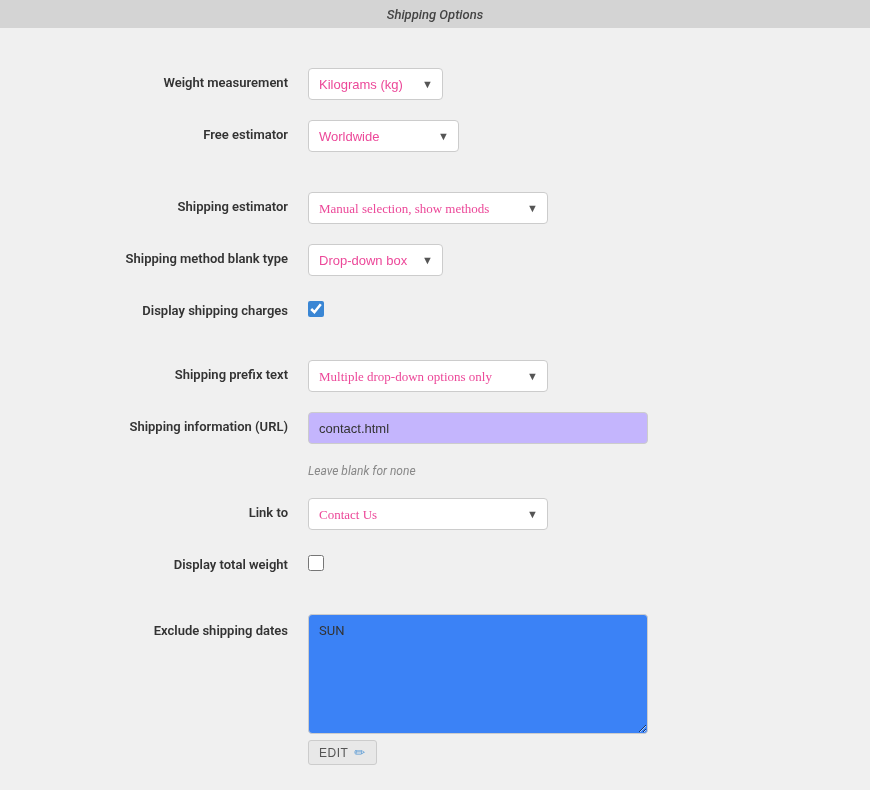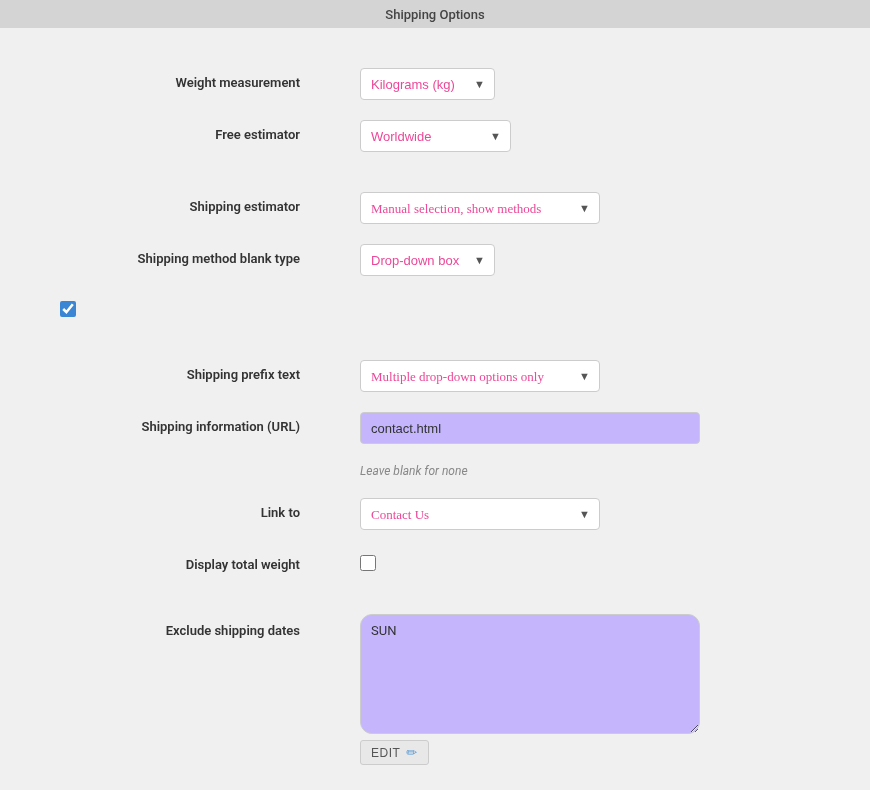--- a/index.html
+++ b/index.html
@@ -10,39 +10,39 @@
       min-height: 790px;
       width: 870px;
     }
 
     .top-bar {
       background: #d4d4d4;
       height: 28px;
       display: flex;
       align-items: center;
       justify-content: center;
+      font-style: italic;
     }
 
     .top-bar-title {
       font-size: 13px;
       color: #444;
       font-weight: 500;
     }
 
     .content {
       background: #f0f0f0;
       padding: 30px 0 40px 0;
     }
 
     .form-row {
       display: flex;
       align-items: flex-start;
-      padding: 10px 60px;
+      padding: 10px 48px;
       min-height: 44px;
-      gap: 40px;
     }
 
     .form-label {
       width: 260px;
       min-width: 260px;
       text-align: right;
       padding-right: 20px;
       font-size: 13px;
       color: #333;
       font-weight: 600;
@@ -121,23 +121,23 @@
     }
 
     .help-text {
       font-size: 12px;
       color: #888;
       margin-top: 20px;
       font-style: italic;
     }
 
     .textarea-field {
-      background: #c4b5fd;
+      background: #3b82f6;
       border: 1px solid #ccc;
-      border-radius: 12px;
+      border-radius: 4px;
       padding: 8px 10px;
       font-size: 13px;
       color: #333;
       width: 340px;
       height: 120px;
       outline: none;
       resize: both;
       font-family: inherit;
     }
 
@@ -226,20 +226,21 @@
           <option>Drop-down box</option>
           <option>Radio buttons</option>
           <option>List</option>
         </select>
         <span class="select-arrow">▼</span>
       </div>
     </div>
   </div>
 
   <div class="form-row">
+    <div class="form-label">Display shipping charges</div>
     <div class="form-control">
       <input type="checkbox" class="checkbox-input" checked="" style="">
     </div>
   </div>
 
 
   <div class="divider"></div>
 
   <div class="form-row">
     <div class="form-label">Shipping prefix text</div>

